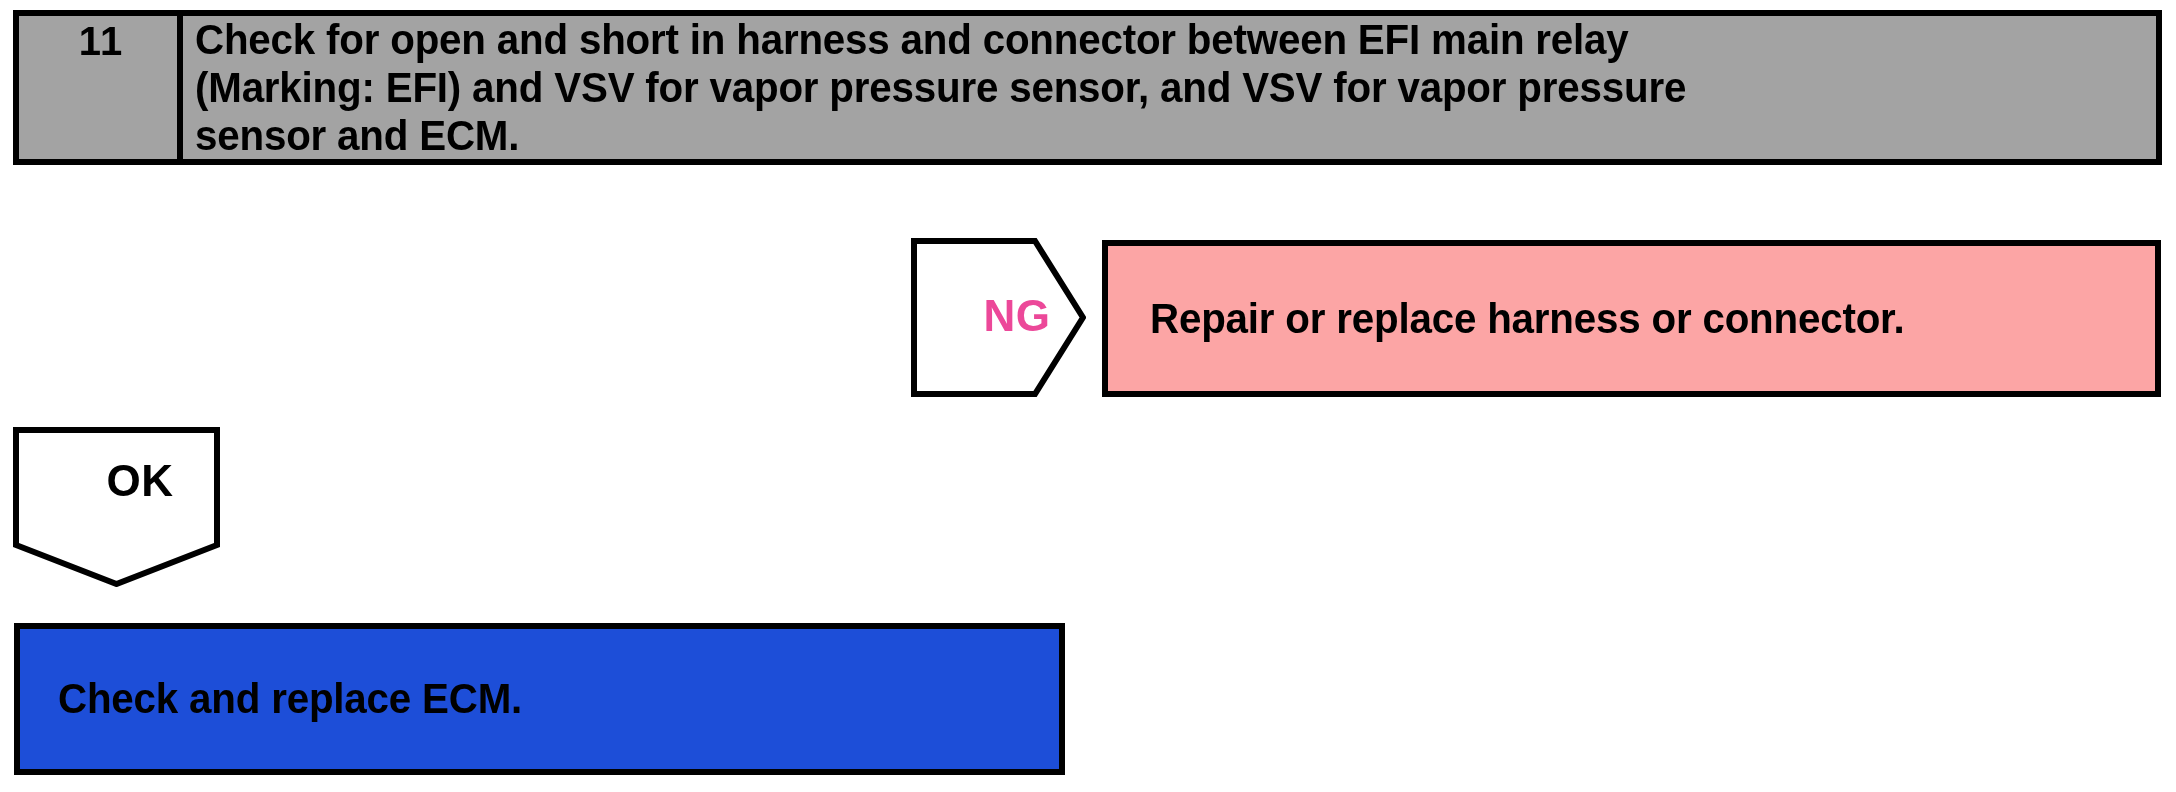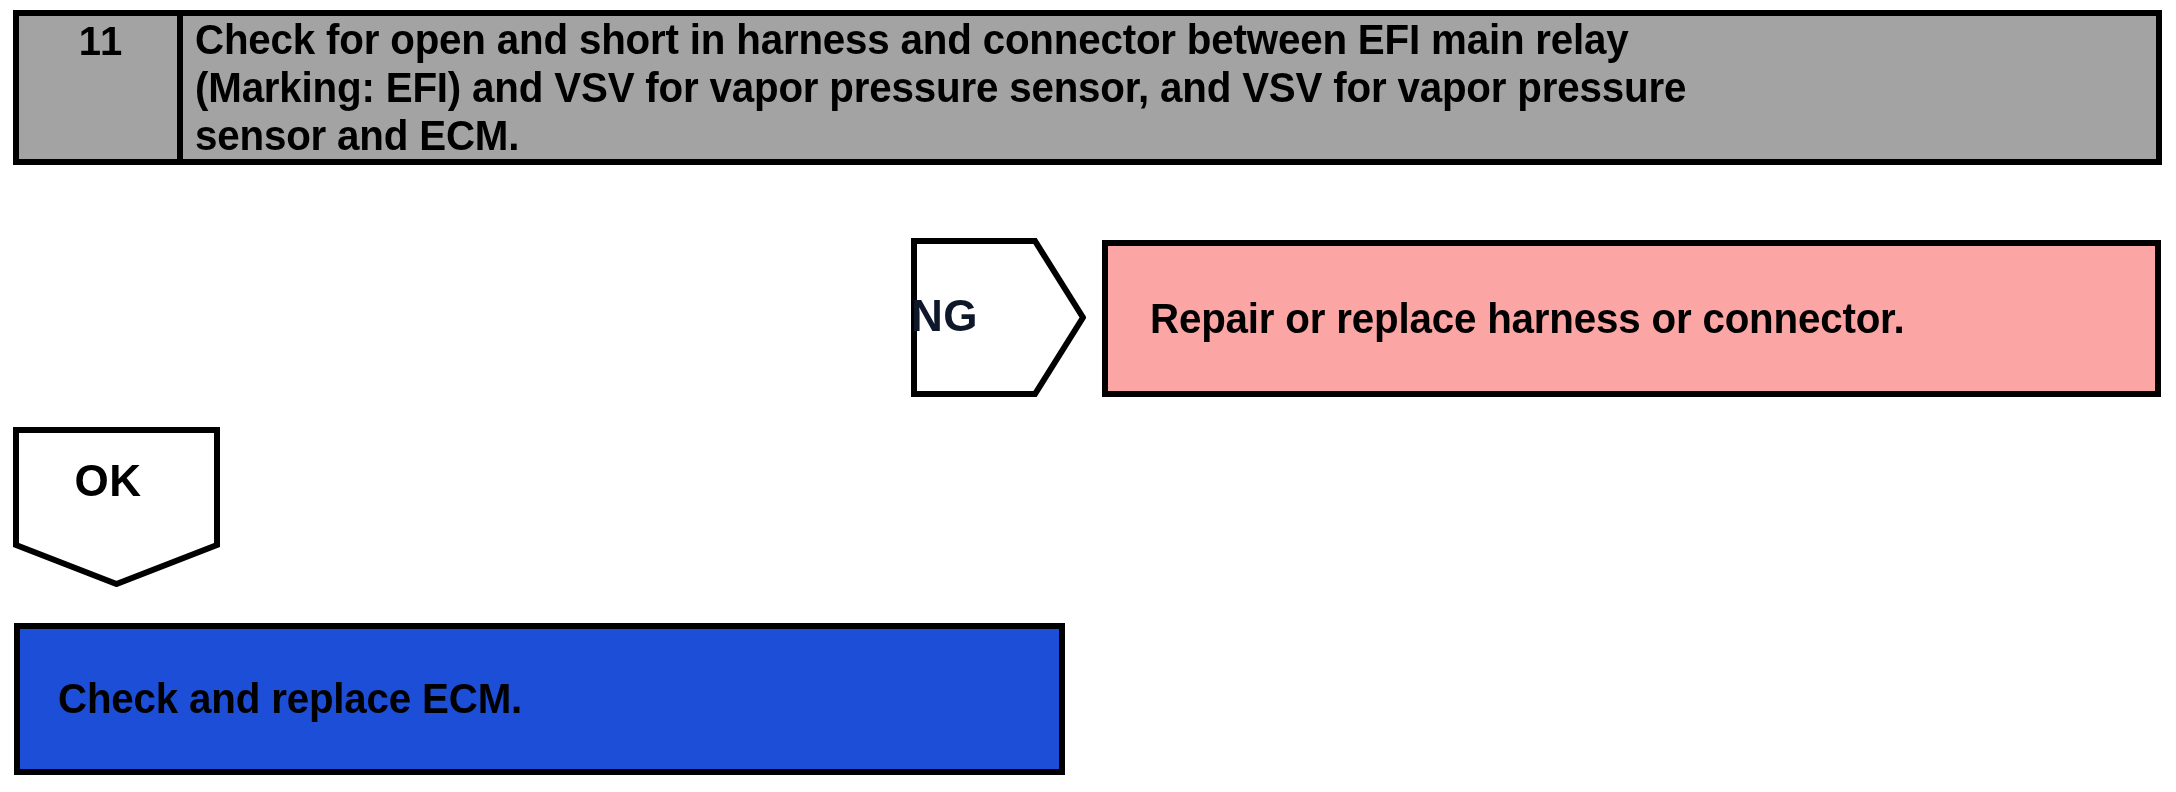--- a/index.html
+++ b/index.html
@@ -72,26 +72,27 @@
     width: 175px;
     height: 159px;
   }
   .ng-pentagon svg {
     display: block;
     width: 175px;
     height: 159px;
   }
   .ng-label {
     position: absolute;
-    left: 911px;
+    left: 953px;
     top: 290px;
     width: 128px;
+    text-align: center;
     font-size: 44px;
     font-weight: bold;
-    color: #0f172a;
+    color: #ec4899;
     line-height: 52px;
     letter-spacing: 0.5px;
   }
 
   .repair-box {
     position: absolute;
     left: 1102px;
     top: 240px;
     width: 1059px;
     height: 157px;
@@ -131,20 +132,21 @@
     position: absolute;
     left: 13px;
     top: 455px;
     width: 190px;
     text-align: center;
     font-size: 44px;
     font-weight: bold;
     color: #000000;
     line-height: 52px;
     letter-spacing: 0.5px;
+    padding-left: 32px;
   }
 
   
   .result-box {
     position: absolute;
     left: 14px;
     top: 623px;
     width: 1051px;
     height: 152px;
     border: 6px solid #000000;

